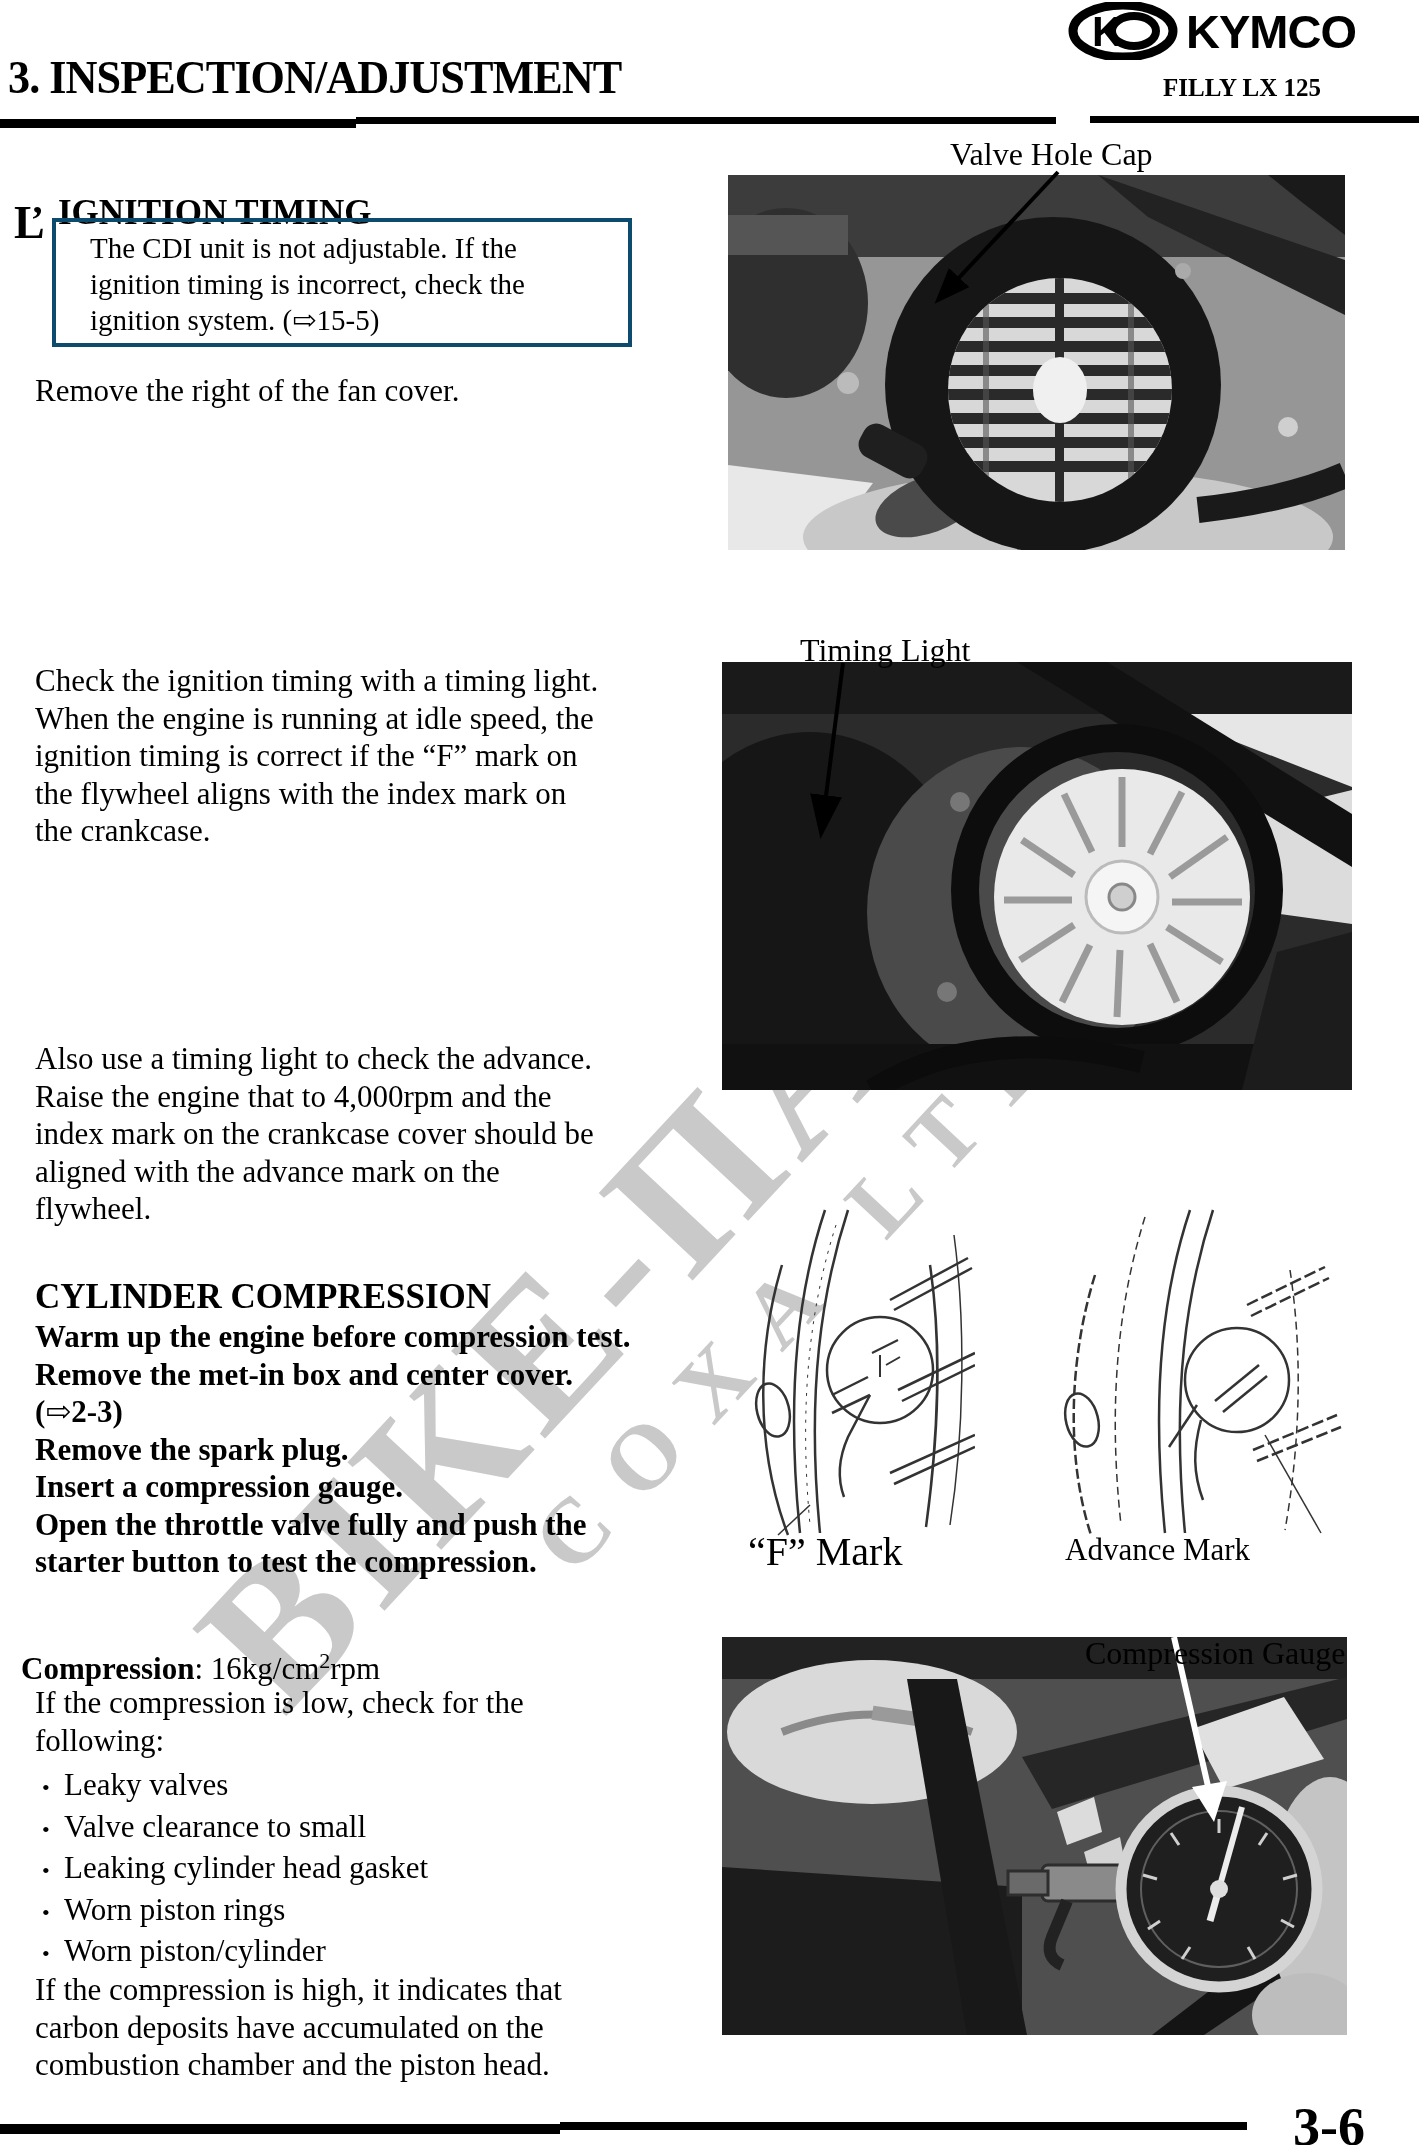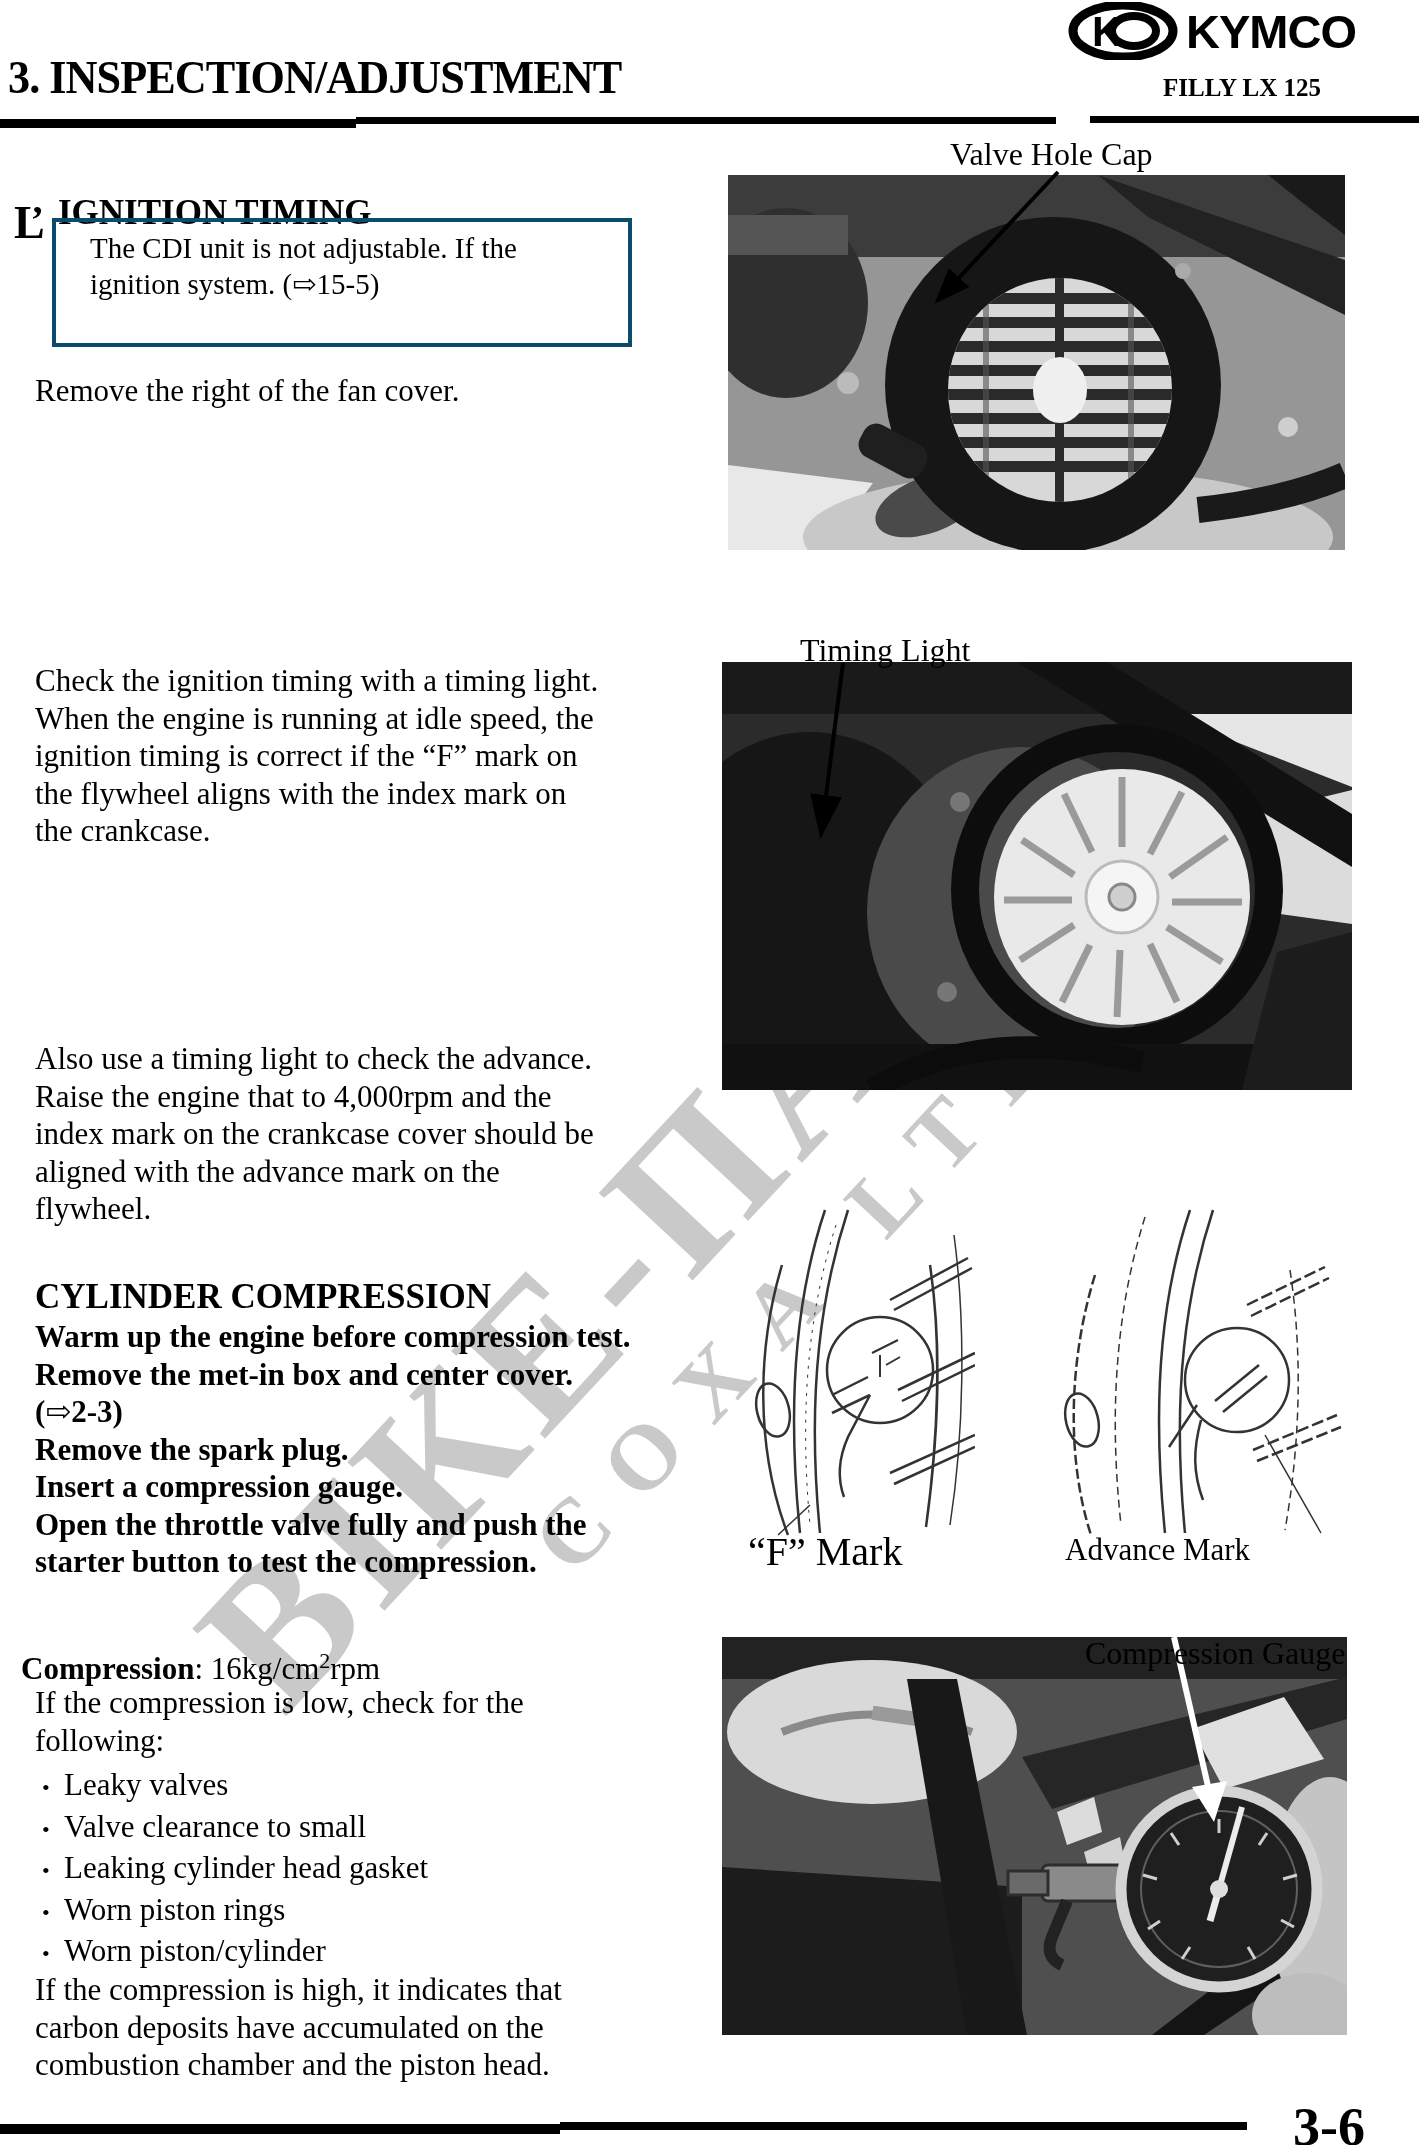--- a/index.html
+++ b/index.html
@@ -64,20 +64,21 @@
 
   <div class="abs rule z3" style="left:0;top:119px;width:356px;height:9px;"></div>
   <div class="abs rule z3" style="left:356px;top:117px;width:700px;height:7px;"></div>
   <div class="abs rule z3" style="left:1090px;top:116px;width:329px;height:7px;"></div>
 
   <div class="abs h2 z3" style="left:58px;top:165px;margin-top:28px;">IGNITION TIMING</div>
   <div class="abs margin-glyph z3">Ľ</div>
 
   <div class="abs notebox z3">
     <div class="bodyline">The CDI unit is not adjustable. If the</div>
+    <div class="bodyline">ignition timing is incorrect, check the</div>
     <div class="bodyline">ignition system. (⇨15-5)</div>
   </div>
 
   <div class="abs bodyline z3" style="left:35px;top:372px;">Remove the right of the fan cover.</div>
 
   <div class="abs z3" style="left:35px;top:662px;">
     <div class="bodyline">Check the ignition timing with a timing light.</div>
     <div class="bodyline">When the engine is running at idle speed, the</div>
     <div class="bodyline">ignition timing is correct if the “F” mark on</div>
     <div class="bodyline">the flywheel aligns with the index mark on</div>

